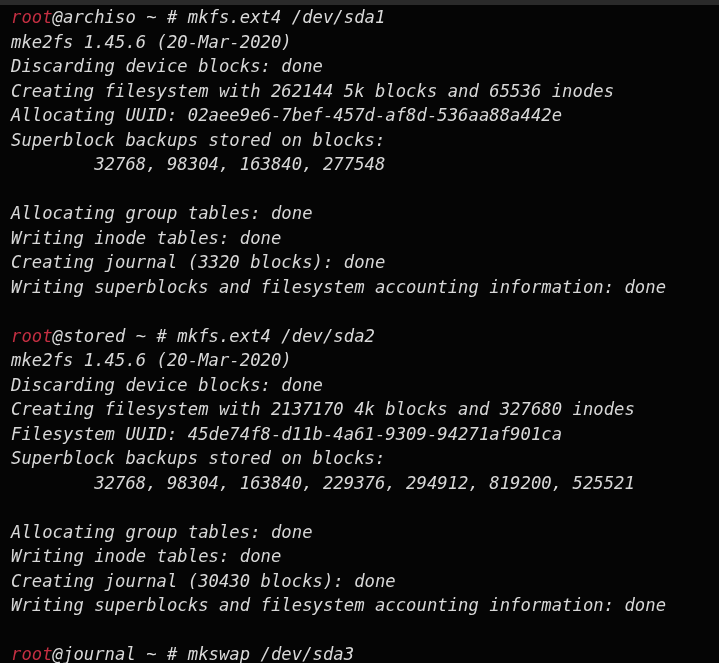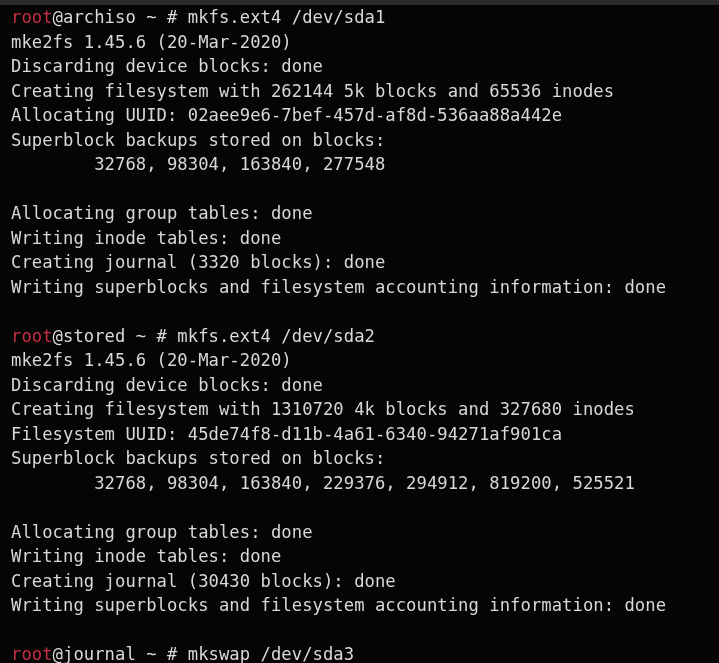--- a/index.html
+++ b/index.html
@@ -32,20 +32,21 @@
     box-sizing: border-box;
   }
   .line {
     height: 24.5px;
     line-height: 24.5px;
     font-size: 17.2px;
     letter-spacing: 0.05px;
     color: #d8d8d8;
     white-space: pre;
     font-family: "DejaVu Sans Mono", "Liberation Mono", monospace;
+    font-style: italic;
   }
   .line.blank { color: transparent; }
   .seg-user { color: #c42f42; }
   .seg-plain { color: #dadada; }
 </style>
 </head>
 <body>
 
 <div id="terminal">
   <div id="topbar"></div>
@@ -59,22 +60,22 @@
       <div class="line">        32768, 98304, 163840, 277548</div>
       <div class="line blank"> </div>
       <div class="line">Allocating group tables: done</div>
       <div class="line">Writing inode tables: done</div>
       <div class="line">Creating journal (3320 blocks): done</div>
       <div class="line">Writing superblocks and filesystem accounting information: done</div>
       <div class="line blank"> </div>
       <div class="line"><span class="seg-user">root</span><span class="seg-plain">@stored ~ # mkfs.ext4 /dev/sda2</span></div>
       <div class="line">mke2fs 1.45.6 (20-Mar-2020)</div>
       <div class="line">Discarding device blocks: done</div>
-      <div class="line">Creating filesystem with 1310720 4k blocks and 327680 inodes</div>
-      <div class="line">Filesystem UUID: 45de74f8-d11b-4a61-6340-94271af901ca</div>
+      <div class="line">Creating filesystem with 2137170 4k blocks and 327680 inodes</div>
+      <div class="line">Filesystem UUID: 45de74f8-d11b-4a61-9309-94271af901ca</div>
       <div class="line">Superblock backups stored on blocks:</div>
       <div class="line">        32768, 98304, 163840, 229376, 294912, 819200, 525521</div>
       <div class="line blank"> </div>
       <div class="line">Allocating group tables: done</div>
       <div class="line">Writing inode tables: done</div>
       <div class="line">Creating journal (30430 blocks): done</div>
       <div class="line">Writing superblocks and filesystem accounting information: done</div>
       <div class="line blank"> </div>
       <div class="line"><span class="seg-user">root</span><span class="seg-plain">@journal ~ # mkswap /dev/sda3</span></div>
     </div>

